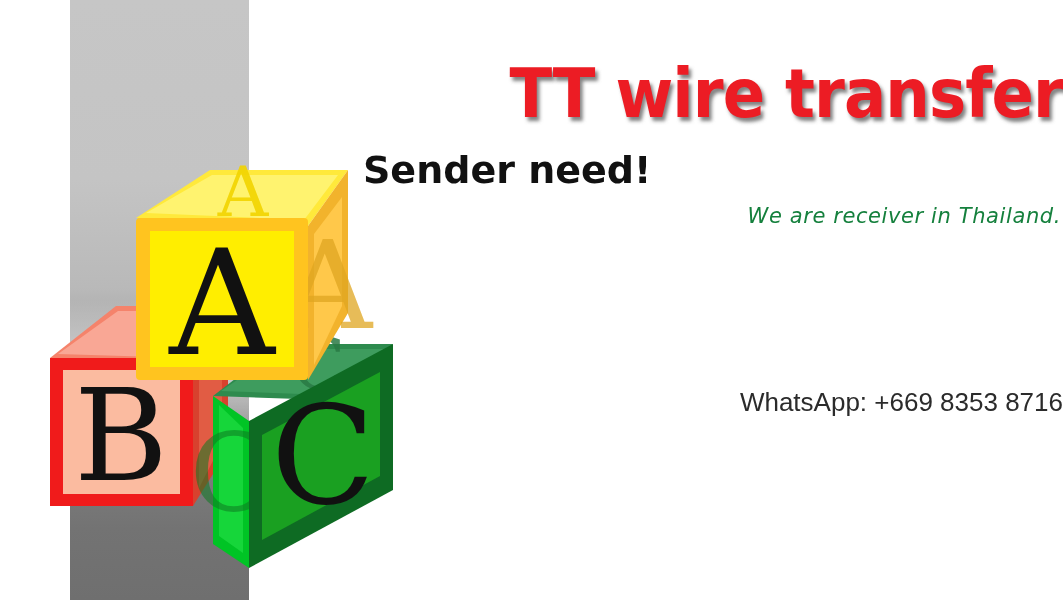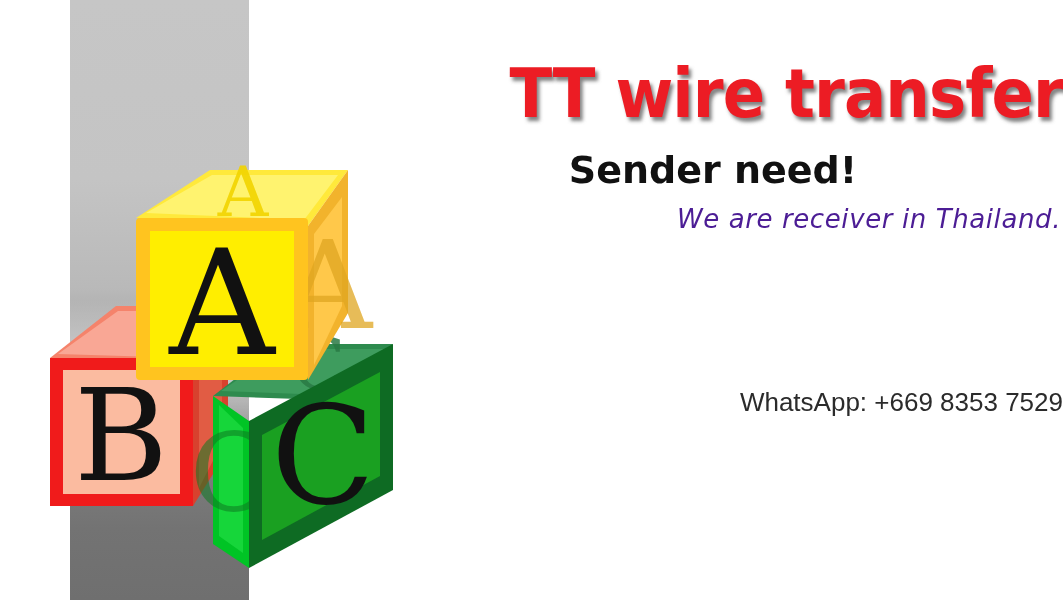--- a/index.html
+++ b/index.html
@@ -67,41 +67,41 @@
     white-space: nowrap;
     transform: scaleX(0.92);
     transform-origin: right center;
   }
 
   .subtitle {
     position: absolute;
     right: 0;
     top: 150px;
     width: 700px;
-    text-align: center;
+    text-align: left;
     font-family: "DejaVu Sans", sans-serif;
     font-weight: 700;
     font-size: 38px;
     line-height: 1.1;
     color: #111111;
     white-space: nowrap;
   }
 
   .tagline {
     position: absolute;
     right: 2px;
     top: 204px;
     width: 700px;
     text-align: right;
     font-family: "DejaVu Sans", sans-serif;
     font-style: italic;
     font-weight: 400;
-    font-size: 26px;
+    font-size: 21px;
     line-height: 1.2;
-    color: #4c1d95;
+    color: #15803d;
     letter-spacing: 0.6px;
     white-space: nowrap;
   }
 
   .contact {
     position: absolute;
     right: 0;
     top: 386px;
     width: 700px;
     text-align: right;
@@ -172,16 +172,16 @@
     </svg>
   </div>
 
   <div class="title">TT wire transfer</div>
 
   <div class="subtitle">Sender need!</div>
 
   <div class="tagline">We are receiver in Thailand.</div>
 
   <div class="contact">
-    <div class="contact-line">WhatsApp: +669 8353 7529</div>
+    <div class="contact-line">WhatsApp: +669 8353 8716</div>
   </div>
 
 </div>
 
 </body></html>

